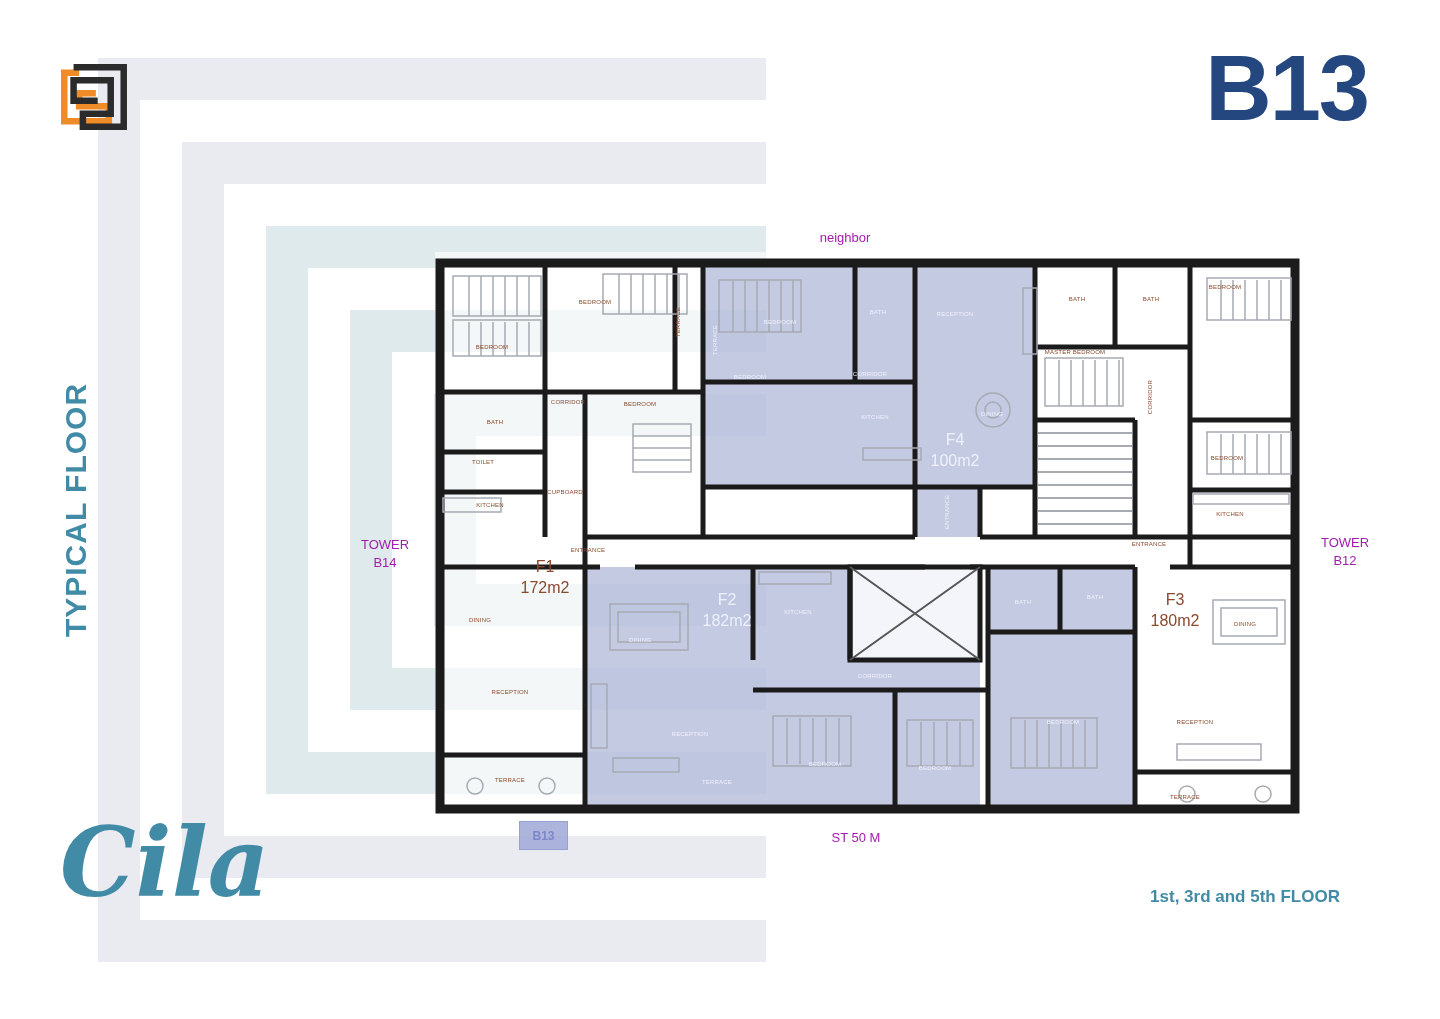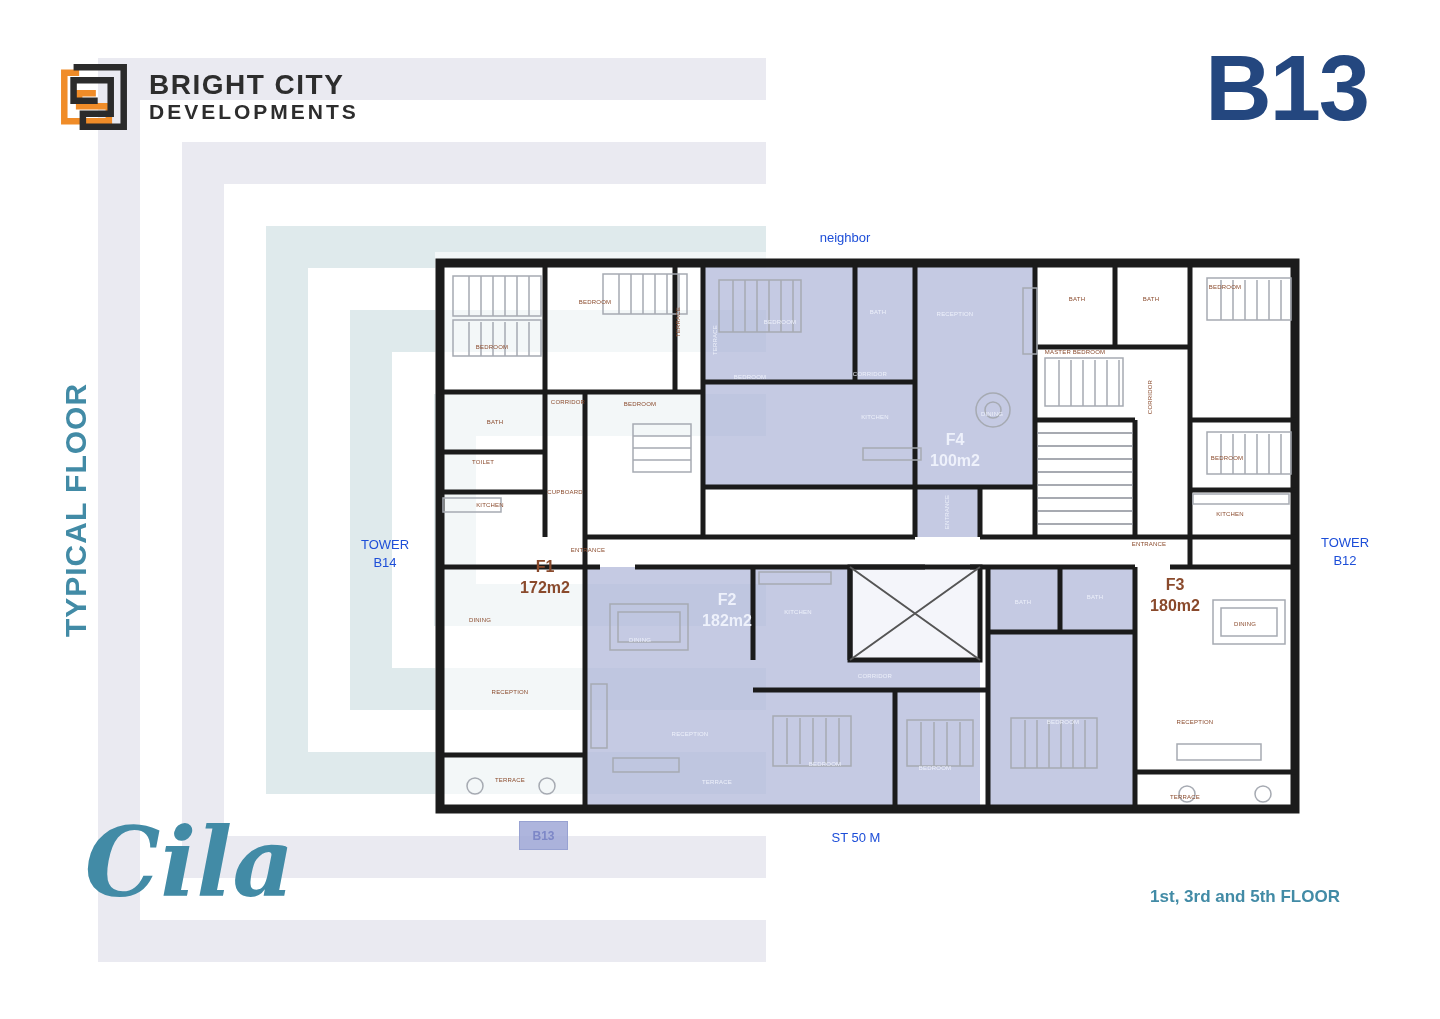--- a/index.html
+++ b/index.html
@@ -14,21 +14,21 @@
   .brand-icon{width:78px;height:78px;}
   .brand-text{margin-left:16px;}
   .brand-l1{font-size:28px;font-weight:700;letter-spacing:1.5px;color:#2d2d2d;line-height:1.05;}
   .brand-l2{font-size:21px;font-weight:600;letter-spacing:3px;color:#2d2d2d;}
   .code{position:absolute;right:72px;top:42px;font-size:92px;font-weight:700;letter-spacing:-2px;
         color:var(--navy,#24477F);z-index:3;line-height:1;}
 
   
   .side-label{position:absolute;left:76px;top:510px;transform:translate(-50%,-50%) rotate(-90deg);
         white-space:nowrap;font-size:30px;font-weight:700;letter-spacing:1px;color:var(--teal,#428BA6);z-index:3;}
-  .ctx{position:absolute;z-index:3;color:#1d4ed8;font-size:13px;}
+  .ctx{position:absolute;z-index:3;color:#a21caf;font-size:13px;}
   .neighbor{left:845px;top:230px;transform:translateX(-50%);}
   .tower{display:flex;flex-direction:column;align-items:center;line-height:1.4;}
   .tower-left{left:385px;top:536px;transform:translateX(-50%);}
   .tower-right{left:1345px;top:534px;transform:translateX(-50%);}
   .street{left:856px;top:830px;transform:translateX(-50%);}
   .marker{position:absolute;left:519px;top:821px;width:47px;height:27px;z-index:3;
         background:rgba(160,168,215,.85);border:1px solid #98a2d2;color:#7d87c7;
         display:flex;align-items:center;justify-content:center;font-size:12px;font-weight:700;}
 
   
@@ -40,30 +40,30 @@
   .wo{fill:none;stroke:var(--wall,#1B1B1B);stroke-width:9;}
   .wi{fill:none;stroke:var(--wall,#1B1B1B);stroke-width:5;}
   .wt{fill:none;stroke:#555;stroke-width:2;}
   .fu{fill:none;stroke:#a6aab2;stroke-width:1.5;}
   .st{fill:none;stroke:#8a8f98;stroke-width:1.5;}
   .room-layer{position:absolute;left:0;top:0;width:100%;height:100%;}
   .room{position:absolute;transform:translate(-50%,-50%);font-size:6px;letter-spacing:.2px;
         color:var(--brown,#8A4A2C);white-space:nowrap;}
   .room.w{color:#eef1fb;}
   .room.vert{transform:translate(-50%,-50%) rotate(-90deg);}
-  .unit{position:absolute;transform:translateX(-50%);text-align:center;font-weight:700;
+  .unit{position:absolute;transform:translateX(-50%);text-align:center;font-weight:400;
         font-size:16px;line-height:1.3;}
   .unit span{display:block;}
   .u1{left:110px;top:305px;color:var(--brown,#8A4A2C);}
   .u2{left:292px;top:338px;color:#eef1fb;}
-  .u3{left:740px;top:323px;color:var(--brown,#8A4A2C);}
+  .u3{left:740px;top:338px;color:var(--brown,#8A4A2C);}
   .u4{left:520px;top:178px;color:#eef1fb;}
 
   
-  .cila{position:absolute;left:32px;top:818px;width:262px;text-align:right;z-index:3;}
+  .cila{position:absolute;left:60px;top:818px;width:262px;text-align:left;z-index:3;}
   .cila-script{font-family:"DejaVu Serif",serif;font-style:italic;font-weight:700;
         font-size:95px;line-height:.95;color:var(--teal,#428BA6);}
   .cila-sub{margin:2px auto 0;width:205px;border-top:2px solid #2d3f66;padding-top:4px;
         font-size:25px;letter-spacing:1px;color:#2d3f66;}
   .floors-note{position:absolute;left:1245px;top:897px;transform:translate(-50%,-50%);
         white-space:nowrap;font-size:17px;font-weight:700;color:var(--teal,#428BA6);z-index:3;}
 </style>
 </head>
 <body>
 
@@ -72,24 +72,20 @@
   <svg class="spiral" width="1440" height="1019" viewBox="0 0 1440 1019">
     <path class="sp-gray" d="M766 79 H119 V941 H766 M766 857 H203 V163 H766"></path>
     <path class="sp-teal" d="M766 247 H287 V773 H766 M766 689 H371 V331 H766 M766 415 H455 V605 H766"></path>
   </svg>
 
   <div class="brand">
     <svg class="brand-icon" viewBox="0 0 84 80">
       <path d="M26 14 H10 V66 H58 V50 H26 V36 H44" fill="none" stroke="#F08C28" stroke-width="7"></path>
       <path d="M20 8 H74 V72 H30 V58 H60 V22 H20 V44 H46" fill="none" stroke="#2b2b2b" stroke-width="7"></path>
     </svg>
-    <div class="brand-text">
-      <div class="brand-l1">BRIGHT CITY</div>
-      <div class="brand-l2">DEVELOPMENTS</div>
-    </div>
   </div>
   <div class="code">B13</div>
 
   <div class="side-label">TYPICAL FLOOR</div>
   <div class="ctx neighbor">neighbor</div>
   <div class="ctx tower tower-left">
     <span>TOWER</span>
     <span>B14</span>
   </div>
   <div class="ctx tower tower-right">

